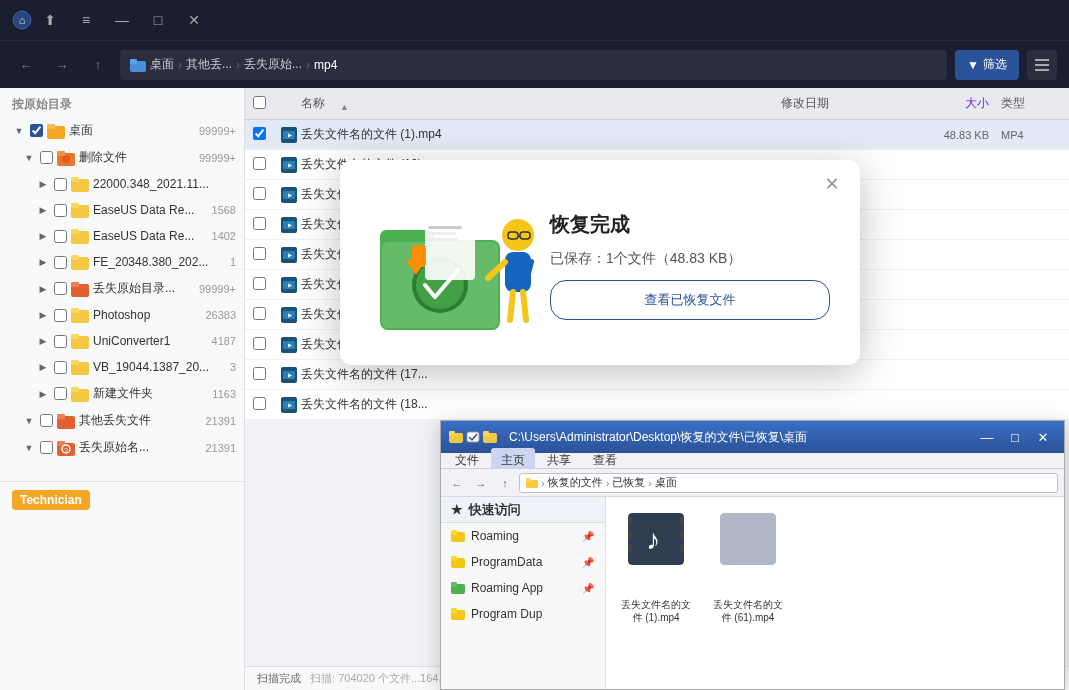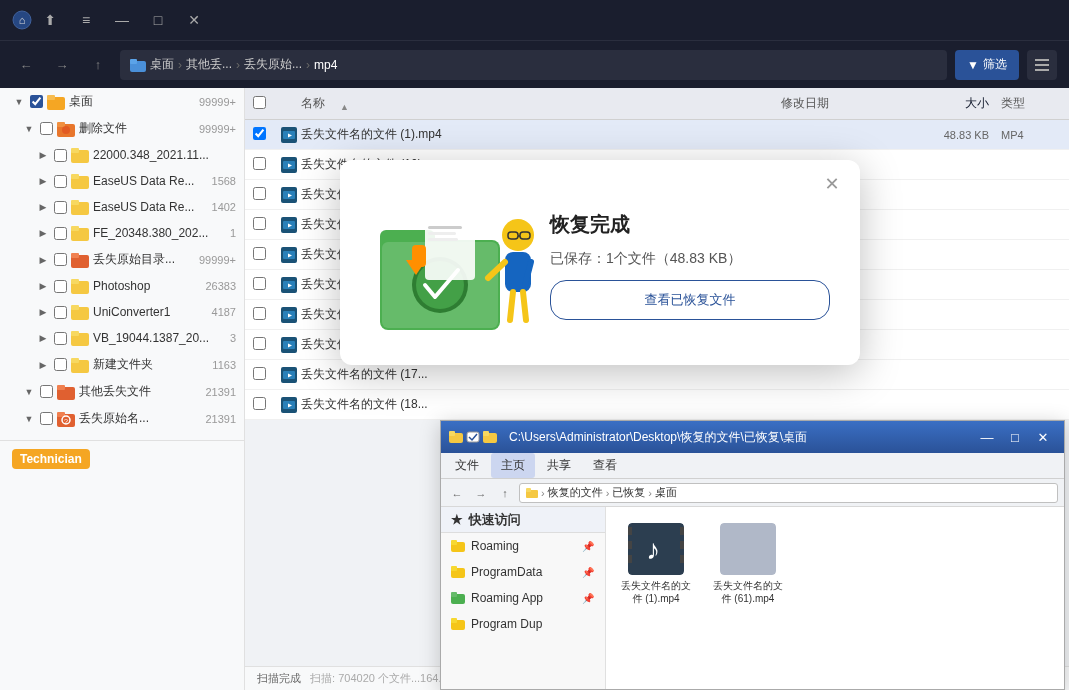--- a/index.html
+++ b/index.html
@@ -230,21 +230,21 @@
       background: #e8eaf0;
       border-bottom: 1px solid #d0d0d0;
       height: 32px;
       padding: 0 8px;
       flex-shrink: 0;
     }
     .col-checkbox { width: 28px; }
     .col-icon { width: 20px; }
     .col-name { flex: 1; font-size: 12px; color: #555; display: flex; align-items: flex-end; gap: 15px; }
     .col-date { width: 130px; font-size: 12px; color: #555; text-align: left; }
-    .col-size { width: 90px; font-size: 12px; color: #0f172a; text-align: right; padding-right: 12px; }
+    .col-size { width: 90px; font-size: 12px; color: #6d28d9; text-align: right; padding-right: 12px; }
     .col-type { width: 60px; font-size: 12px; color: #555; }
     .sort-icon { font-size: 9px; color: #888; }
 
     .file-row {
       display: flex;
       align-items: center;
       padding: 0 8px;
       height: 30px;
       border-bottom: 1px solid #f0f0f0;
       background: white;
@@ -387,21 +387,21 @@
       display: flex;
       align-items: center;
       justify-content: center;
       color: white;
       font-size: 13px;
       cursor: pointer;
       border-radius: 2px;
     }
 
     .explorer-menu {
-      height: 26px;
+      height: 16px;
       background: #f0f2f5;
       border-bottom: 1px solid #d0d0d0;
       display: flex;
       align-items: center;
       padding: 0 4px;
       gap: 2px;
     }
     .exp-menu-item {
       padding: 4px 10px;
       font-size: 12px;
@@ -510,20 +510,21 @@
       position: relative;
     }
     .exp-file-name {
       font-size: 10px;
       color: #333;
       text-align: center;
       line-height: 1.3;
       word-break: break-all;
       max-height: 28px;
       overflow: hidden;
+      margin-top: 29px;
     }
     .exp-file-grey {
       width: 56px;
       height: 52px;
       background: #b0b8c8;
       border-radius: 4px;
     }
   </style>
 </head>
 <body>
@@ -572,20 +573,21 @@
         <rect x="0" y="0" width="14" height="2" fill="#aaa"></rect>
         <rect x="0" y="5" width="14" height="2" fill="#aaa"></rect>
         <rect x="0" y="10" width="14" height="2" fill="#aaa"></rect>
       </svg>
     </div>
   </div>
 
   <div class="main-content">
 
     <div class="sidebar">
+      <div class="sidebar-label">按原始目录</div>
 
       <div class="sidebar-item">
         <div class="tree-toggle">▼</div>
         <input type="checkbox" class="sidebar-checkbox" checked="" style="">
         <svg class="folder-icon" viewBox="0 0 18 16">
           <rect x="0" y="3" width="18" height="13" rx="2" fill="#f5a623"></rect>
           <rect x="0" y="1" width="8" height="5" rx="1" fill="#f7bc50"></rect>
         </svg>
         <span class="sidebar-item-name">桌面</span>
         <span class="sidebar-count">99999+</span>
@@ -718,21 +720,21 @@
         <svg class="folder-icon" viewBox="0 0 18 16">
           <rect x="0" y="3" width="18" height="13" rx="2" fill="#e06030"></rect>
           <rect x="0" y="1" width="8" height="5" rx="1" fill="#f08050"></rect>
           <circle cx="9" cy="9" r="4" fill="none" stroke="#fff" stroke-width="1.5"></circle>
           <text x="9" y="13" text-anchor="middle" fill="#fff" font-size="7">?</text>
         </svg>
         <span class="sidebar-item-name">丢失原始名...</span>
         <span class="sidebar-count">21391</span>
       </div>
 
-      <div class="sidebar-footer" style="margin-top:8px">
+      <div class="sidebar-footer" style="margin-top:20px">
         <span class="technician-badge">Technician</span>
       </div>
     </div>
 
     <div class="file-list">
 
       <div class="file-list-header">
         <div class="col-checkbox">
           <input type="checkbox" style="">
         </div>

